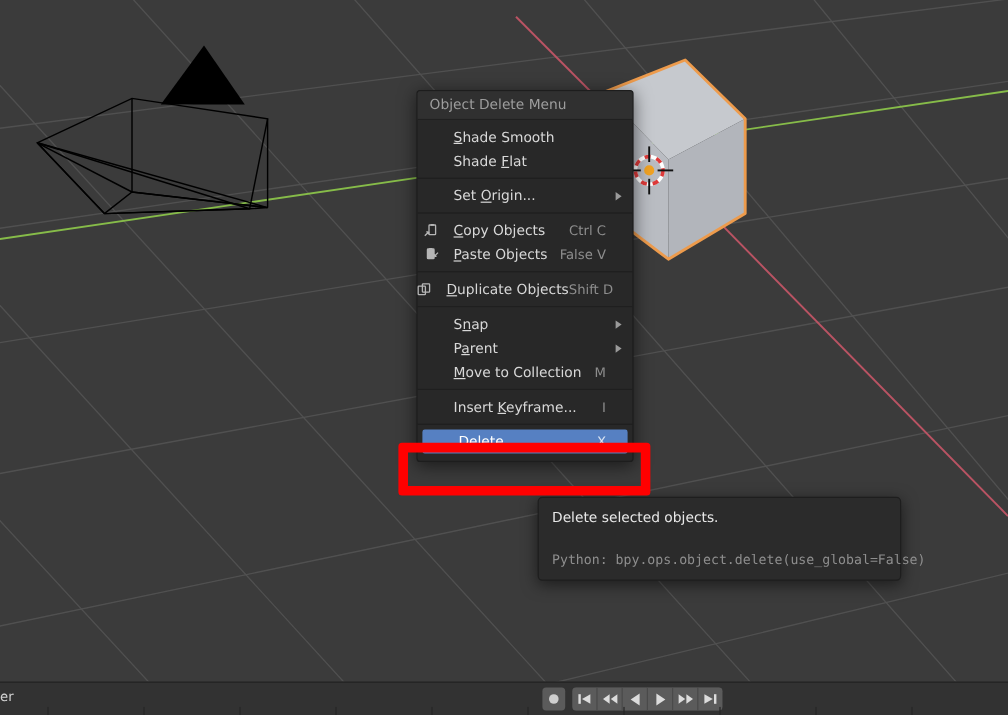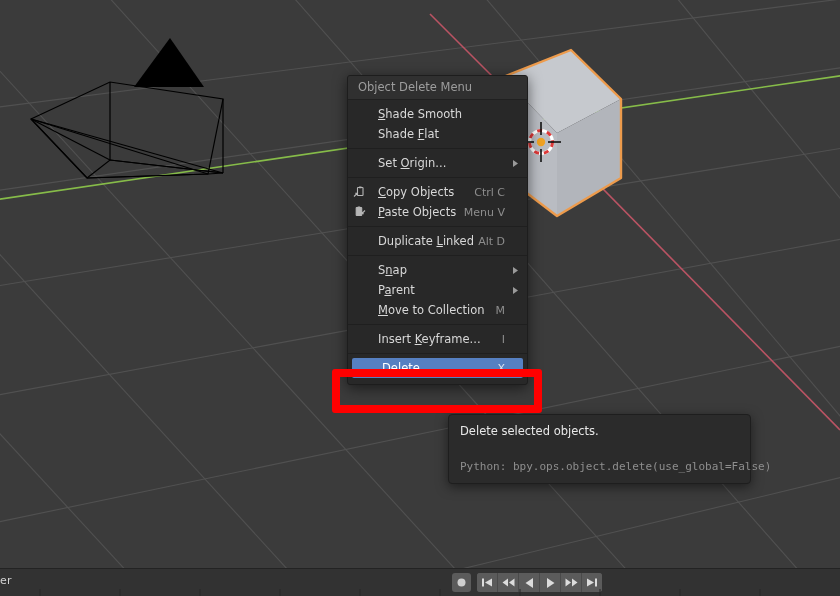--- a/index.html
+++ b/index.html
@@ -348,30 +348,35 @@
           </div>
           <div class="menu-item">
             <span class="mi-icon">
               <svg width="13" height="13" viewBox="0 0 13 13">
                 <rect x="3.2" y="1.5" width="5.5" height="8" rx="0.6" fill="#b6b6b6" stroke="#b6b6b6" stroke-width="1.1"></rect>
                 <rect x="4.5" y="0.6" width="2.9" height="1.6" rx="0.4" fill="#b6b6b6"></rect>
                 <path d="M 12,4.5 L 8.8,7.7 M 8.8,7.7 L 10.8,7.7 M 8.8,7.7 L 8.8,5.7" stroke="#b6b6b6" stroke-width="1.1" fill="none"></path>
               </svg>
             </span>
             <span class="mi-label"><u>P</u>aste Objects</span>
-            <span class="mi-shortcut">Menu V</span>
-            <span class="mi-arrow"></span>
-          </div>
-        </div>
-        <div class="menu-sep"></div>
-        <div class="menu-section">
-          <div class="menu-item">
-            <span class="mi-icon"></span>
-            <span class="mi-label">Duplicate <u>L</u>inked</span>
-            <span class="mi-shortcut">Alt D</span>
+            <span class="mi-shortcut">False V</span>
+            <span class="mi-arrow"></span>
+          </div>
+        </div>
+        <div class="menu-sep"></div>
+        <div class="menu-section">
+          <div class="menu-item">
+            <span class="mi-icon">
+              <svg width="13" height="13" viewBox="0 0 13 13">
+                <rect x="1.5" y="3.5" width="6" height="7" rx="0.6" fill="none" stroke="#b6b6b6" stroke-width="1.1"></rect>
+                <rect x="5" y="1.5" width="6" height="7" rx="0.6" fill="none" stroke="#b6b6b6" stroke-width="1.1"></rect>
+              </svg>
+            </span>
+            <span class="mi-label"><u>D</u>uplicate Objects</span>
+            <span class="mi-shortcut">Shift D</span>
             <span class="mi-arrow"></span>
           </div>
         </div>
         <div class="menu-sep"></div>
         <div class="menu-section">
           <div class="menu-item">
             <span class="mi-icon"></span>
             <span class="mi-label">S<u>n</u>ap</span>
             <span class="mi-shortcut"></span>
             <span class="mi-arrow">

